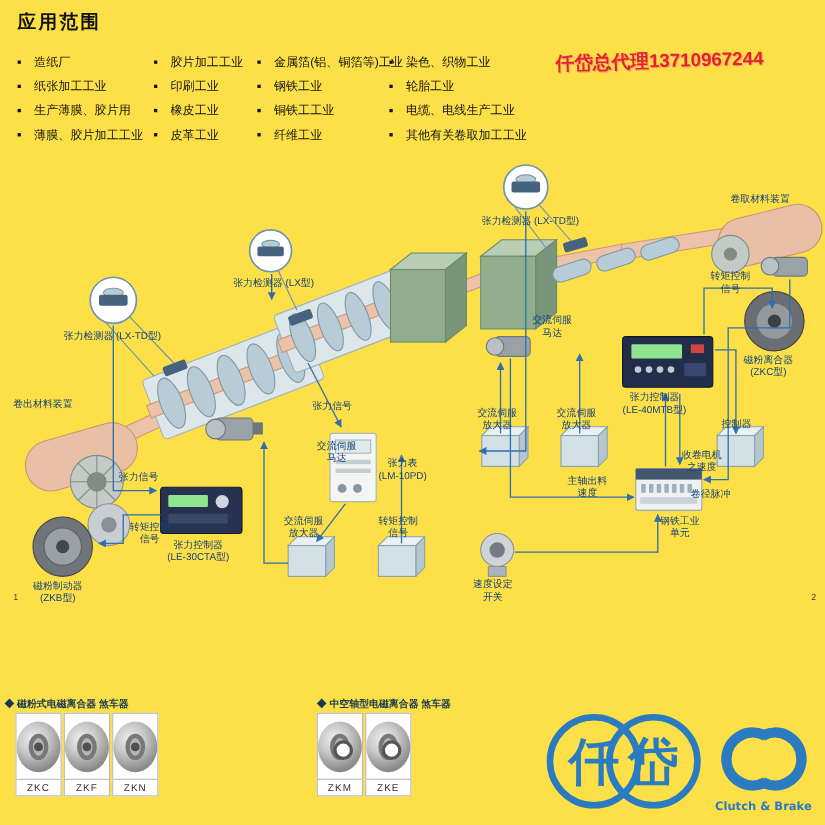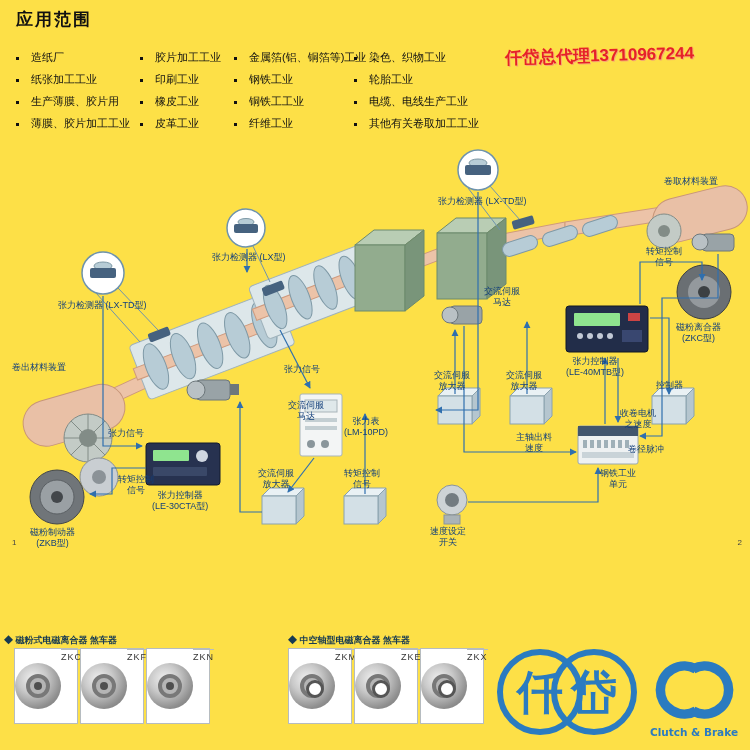--- a/index.html
+++ b/index.html
@@ -18,21 +18,21 @@
 
   .diagram-svg { position:absolute; left:0; top:0; width:750px; height:750px; z-index:1; }
 
   .dlbl { position:absolute; font-size:9px; line-height:10.5px; color:#123f7b;
           white-space:pre-line; z-index:2; text-align:center; }
 
   .pagenum { position:absolute; top:538px; font-size:8px; color:#444; z-index:2; }
 
   .pg-title { position:absolute; top:634px; font-size:9px; font-weight:bold; color:#163a52; z-index:2; white-space:nowrap; }
   .prod-row { position:absolute; top:648px; display:flex; gap:2px; z-index:2; }
-  .prod { width:64px; height:76px; background:#fff; border:1px solid #b6bcc0; display:flex; flex-direction:row; }
+  .prod { width:42px; height:76px; background:#fff; border:1px solid #b6bcc0; display:flex; flex-direction:column; }
   .prod-pic { flex:1; display:flex; align-items:center; justify-content:center; }
   .dev { width:46px; height:46px; border-radius:50%; position:relative;
          background:radial-gradient(circle at 38% 35%, #f0f0f0 0%, #c9c9c9 35%, #8f8f8f 70%, #6f6f6f 100%); }
   .dev::after { content:""; position:absolute; inset:11px; border-radius:50%; border:4px solid #787878; background:#b5b5b5; }
   .dev::before { content:""; position:absolute; left:50%; top:50%; width:8px; height:8px; margin:-4px 0 0 -4px;
                  background:#4f4f4f; border-radius:50%; z-index:2; }
   .dev.hollow::before { width:12px; height:12px; margin:-6px 0 0 -6px; background:#fff; border:3px solid #555; }
   .prod-name { height:15px; border-top:1px solid #b6bcc0; font-size:9px; letter-spacing:1px;
                color:#333; text-align:center; line-height:14px; }
 
@@ -388,26 +388,20 @@
           <div class="dev hollow"></div>
         </div>
       <div class="prod-name">ZKM</div>
     </div>
     <div class="prod">
       <div class="prod-pic">
           <div class="dev hollow"></div>
         </div>
       <div class="prod-name">ZKE</div>
     </div>
-    <div class="prod">
-      <div class="prod-pic">
-          <div class="dev hollow"></div>
-        </div>
-      <div class="prod-name">ZKX</div>
-    </div>
   </div>
 
   <svg class="qd-logo" width="150" height="110" viewBox="0 0 150 110" xmlns="http://www.w3.org/2000/svg">
     <circle cx="48" cy="54" r="40" fill="none" stroke="#2b7bc0" stroke-width="6"></circle>
     <circle cx="102" cy="54" r="40" fill="none" stroke="#2b7bc0" stroke-width="6"></circle>
     <text x="48" y="70">仟</text>
     <text x="102" y="70">岱</text>
   </svg>
 
   <svg class="cc-logo" width="105" height="95" viewBox="0 0 105 95" xmlns="http://www.w3.org/2000/svg">

